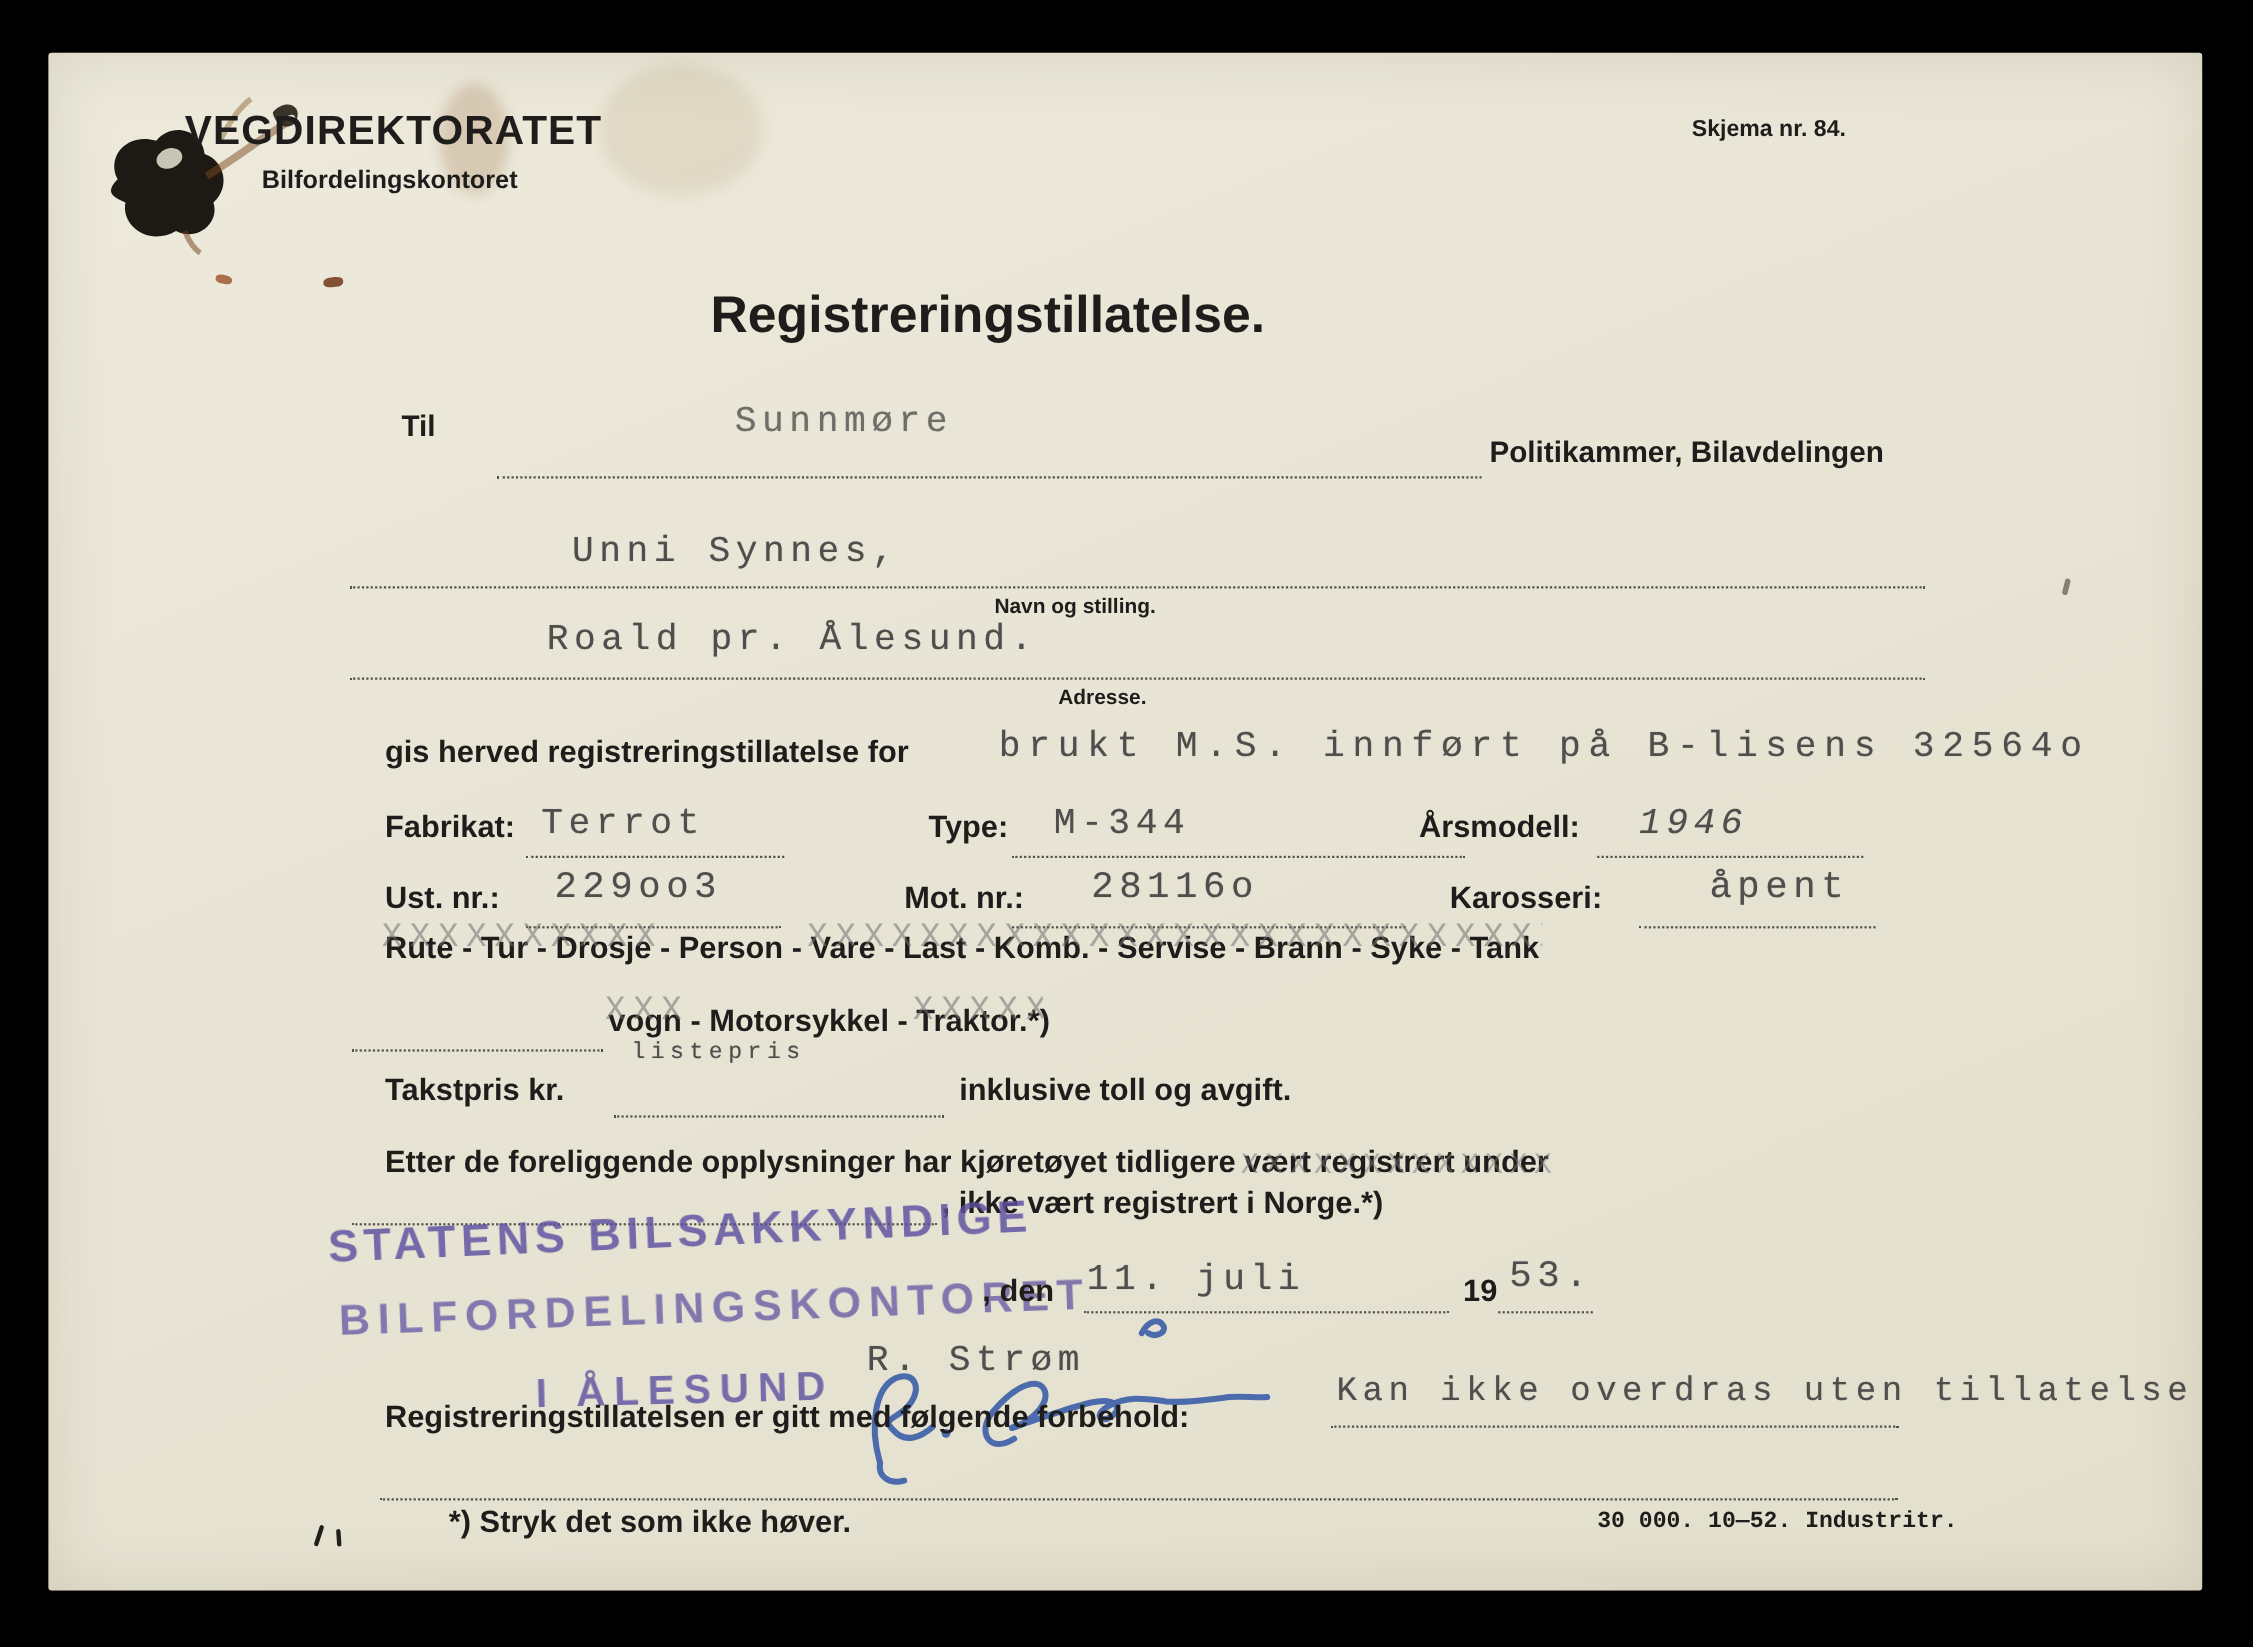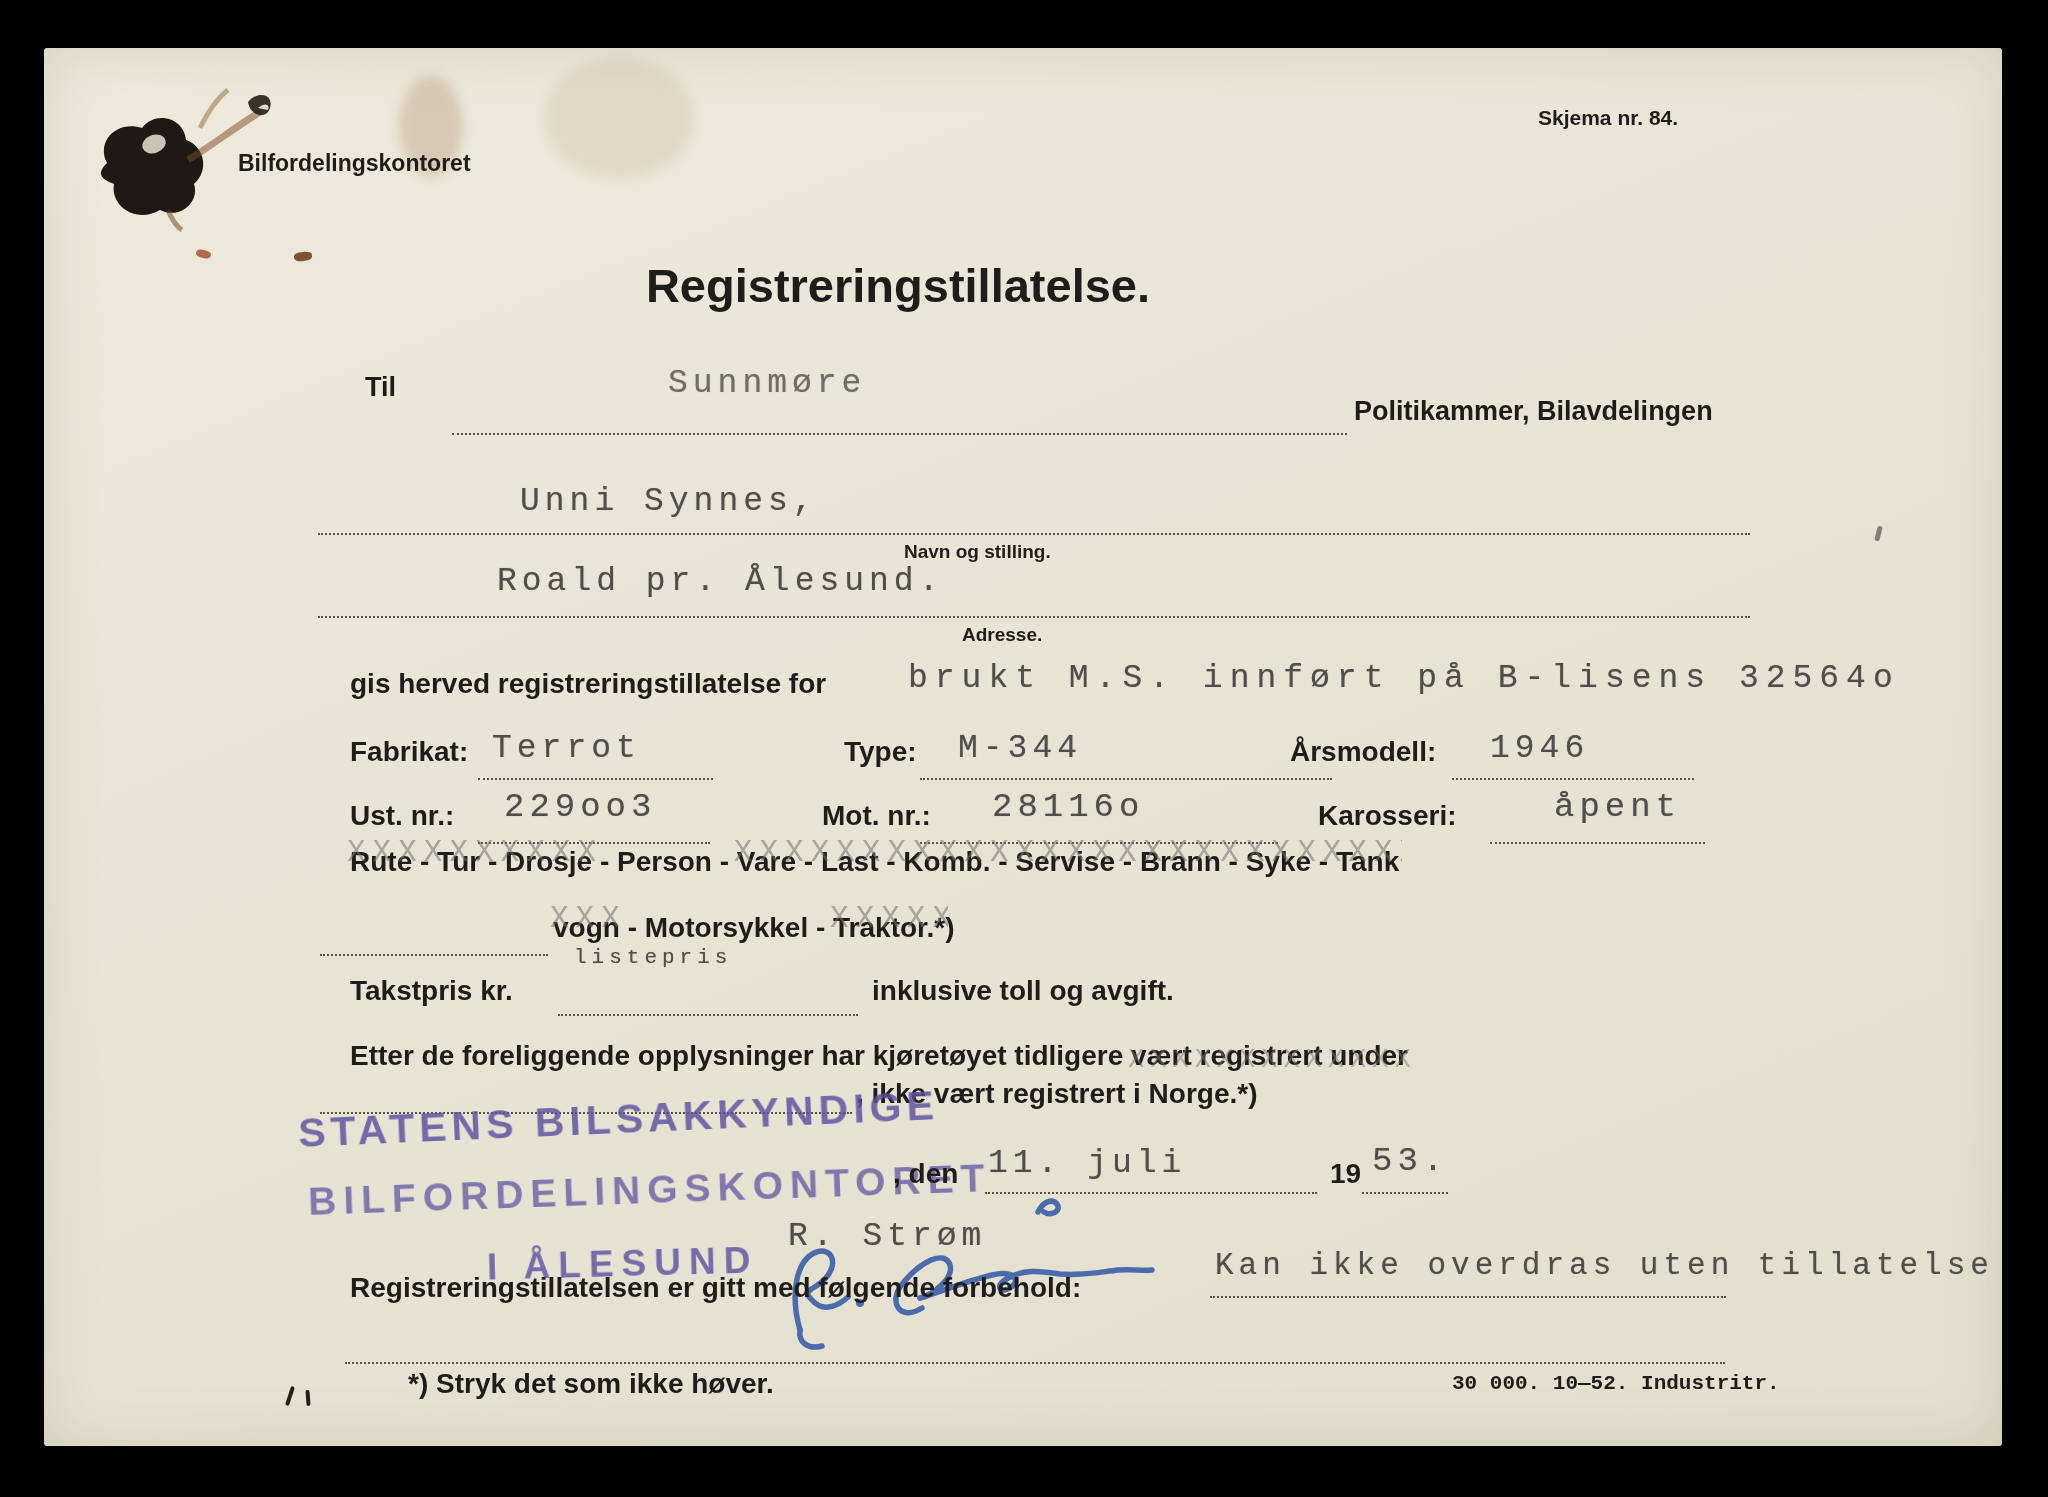--- a/index.html
+++ b/index.html
@@ -48,20 +48,21 @@
       <path d="M106,142 C110,152 114,158 120,162" stroke="#6d3f18" stroke-width="5" fill="none" opacity="0.5"></path>
     </svg>
     <div class="stain" style="left:355px;top:28px;width:64px;height:100px;background:rgba(140,92,40,.22);"></div>
     <div class="stain" style="left:500px;top:10px;width:150px;height:120px;background:rgba(150,112,60,.12);"></div>
     <div class="speck" style="left:152px;top:202px;width:15px;height:8px;background:#9c4f26;opacity:.8;transform:rotate(12deg);"></div>
     <div class="speck" style="left:250px;top:204px;width:18px;height:9px;background:#6f3816;opacity:.85;transform:rotate(-6deg);"></div>
     <div class="speck" style="left:1832px;top:478px;width:5px;height:15px;background:#5a564c;opacity:.7;transform:rotate(14deg);border-radius:2px;"></div>
     <div class="speck" style="left:244px;top:1338px;width:4px;height:20px;background:#23201b;transform:rotate(18deg);border-radius:2px;"></div>
     <div class="speck" style="left:262px;top:1342px;width:4px;height:16px;background:#23201b;transform:rotate(-4deg);border-radius:2px;"></div>
 
+    <div class="p" style="left:124px;top:50px;font-size:37px;letter-spacing:1px;">VEGDIREKTORATET</div>
     <div class="p" style="left:194px;top:102px;font-size:23px;">Bilfordelingskontoret</div>
     <div class="p" style="left:1494px;top:58px;font-size:21px;font-weight:700;">Skjema nr. 84.</div>
 
     <div class="p" style="left:0;top:210px;width:1708px;text-align:center;font-size:47px;">Registreringstillatelse.</div>
 
     <div class="p" style="left:321px;top:324px;font-size:27px;">Til</div>
     <div class="t t-light" style="left:624px;top:317px;font-size:33px;">Sunnmøre</div>
     <div class="dot" style="left:408px;top:385px;width:895px;"></div>
     <div class="p" style="left:1310px;top:348px;font-size:27px;">Politikammer, Bilavdelingen</div>
 
@@ -76,21 +77,21 @@
     <div class="p" style="left:306px;top:620px;font-size:28px;">gis herved registreringstillatelse for</div>
     <div class="t" style="left:864px;top:612px;font-size:33px;letter-spacing:7px;">brukt M.S. innført på B-lisens 32564o</div>
 
     <div class="p" style="left:306px;top:688px;font-size:28px;">Fabrikat:</div>
     <div class="t" style="left:448px;top:682px;font-size:33px;">Terrot</div>
     <div class="dot" style="left:434px;top:730px;width:235px;"></div>
     <div class="p" style="left:800px;top:688px;font-size:28px;">Type:</div>
     <div class="t" style="left:914px;top:682px;font-size:33px;">M-344</div>
     <div class="dot" style="left:876px;top:730px;width:412px;"></div>
     <div class="p" style="left:1246px;top:688px;font-size:28px;">Årsmodell:</div>
-    <div class="t" style="left:1446px;top:682px;font-size:33px;">1946</div>
+    <div class="t" style="left:1446px;top:682px;font-size:33px;font-style:italic;">1946</div>
     <div class="dot" style="left:1408px;top:730px;width:242px;"></div>
 
     <div class="p" style="left:306px;top:752px;font-size:28px;">Ust. nr.:</div>
     <div class="t" style="left:460px;top:740px;font-size:34px;">229oo3</div>
     <div class="dot" style="left:434px;top:794px;width:232px;"></div>
     <div class="p" style="left:778px;top:752px;font-size:28px;">Mot. nr.:</div>
     <div class="t" style="left:948px;top:740px;font-size:34px;">28116o</div>
     <div class="dot" style="left:876px;top:794px;width:358px;"></div>
     <div class="p" style="left:1274px;top:752px;font-size:28px;">Karosseri:</div>
     <div class="t" style="left:1510px;top:740px;font-size:34px;">åpent</div>

